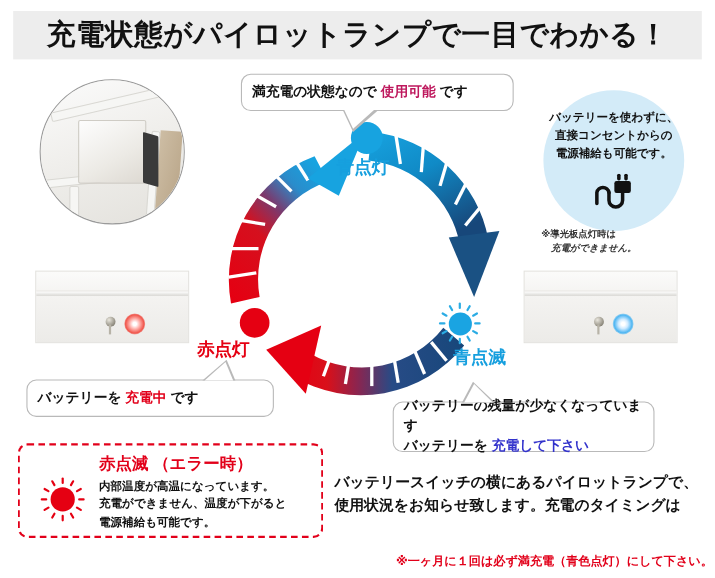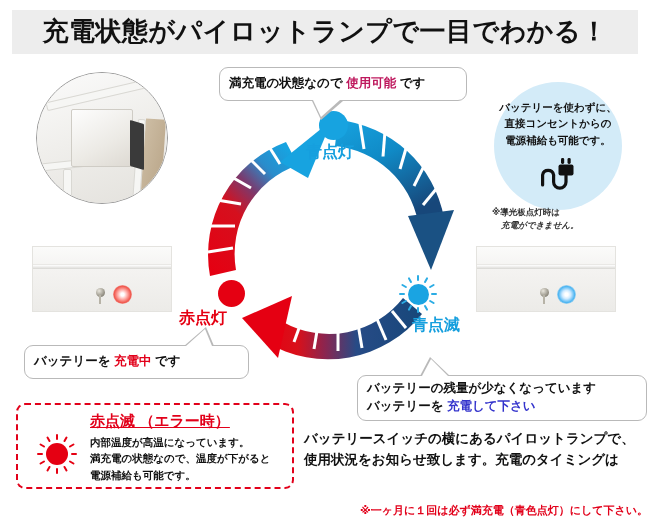--- a/index.html
+++ b/index.html
@@ -135,21 +135,21 @@
                     border-right: 22px solid transparent; border-top: 19px solid #b9b9b9; }
   .b-top .tail-in { left: 93px; top: 32px; border-left: 8px solid transparent;
                     border-right: 19px solid transparent; border-top: 17px solid #fff; }
 
   .b-left { left: 24px; top: 345px; width: 225px; height: 34px; }
   .b-left .tail    { right: 34px; top: -19px; border-left: 22px solid transparent;
                      border-right: 8px solid transparent; border-bottom: 19px solid #b9b9b9; }
   .b-left .tail-in { right: 36px; top: -17px; border-left: 19px solid transparent;
                      border-right: 7px solid transparent; border-bottom: 17px solid #fff; }
 
-  .b-right { left: 357px; top: 375px; width: 290px; height: 46px; }
+  .b-right { left: 357px; top: 365px; width: 238px; height: 46px; }
   .b-right .tail    { left: 62px; top: -19px; border-left: 10px solid transparent;
                       border-right: 20px solid transparent; border-bottom: 19px solid #b9b9b9; }
   .b-right .tail-in { left: 64px; top: -17px; border-left: 9px solid transparent;
                       border-right: 17px solid transparent; border-bottom: 17px solid #fff; }
 
   
   .ac-circle {
     position:absolute; left: 494px; top: 82px; width: 128px; height: 128px;
     border-radius:50%; background:#D3EBF8;
   }
@@ -165,21 +165,21 @@
   }
   .ac-note .l2 { padding-left: 9px; font-style: italic; }
 
   
   .err-panel {
     position:absolute; left:16px; top:403px; width:278px; height:86px;
     border: 2px dashed #E2001A; border-radius: 9px; background:#fff;
   }
   .err-title {
     position:absolute; left:72px; top:7px;
-    font-size:15px; font-weight:bold; color:#E2001A; white-space:nowrap;text-decoration:underline;
+    font-size:15px; font-weight:bold; color:#E2001A; white-space:nowrap;
   }
   .err-body {
     position:absolute; left:72px; top:29px; right:6px;
     font-size:10.5px; font-weight:bold; color:#111; line-height:1.55;
   }
   .err-icon { position:absolute; left:18px; top:28px; width:42px; height:42px; }
   .err-core {
     position:absolute; left:10px; top:10px; width:22px; height:22px;
     border-radius:50%; background:#E50012;
   }
@@ -406,21 +406,21 @@
           <b></b>
         </div>
       <div class="eray" style="transform:rotate(150deg)"> 
           <i></i>
           <b></b>
         </div>
     </div>
     <div class="err-title">赤点滅 （エラー時）</div>
     <div class="err-body">
       <div>内部温度が高温になっています。</div>
-      <div>満充電の状態なので、温度が下がると</div>
+      <div>充電ができません、温度が下がると</div>
       <div>電源補給も可能です。</div>
     </div>
   </div>
 
   <div class="foot-par">
     <div>バッテリースイッチの横にあるパイロットランプで、</div>
     <div>使用状況をお知らせ致します。充電のタイミングは</div>
   </div>
   <div class="foot-note">※一ヶ月に１回は必ず満充電（青色点灯）にして下さい。</div>
 

